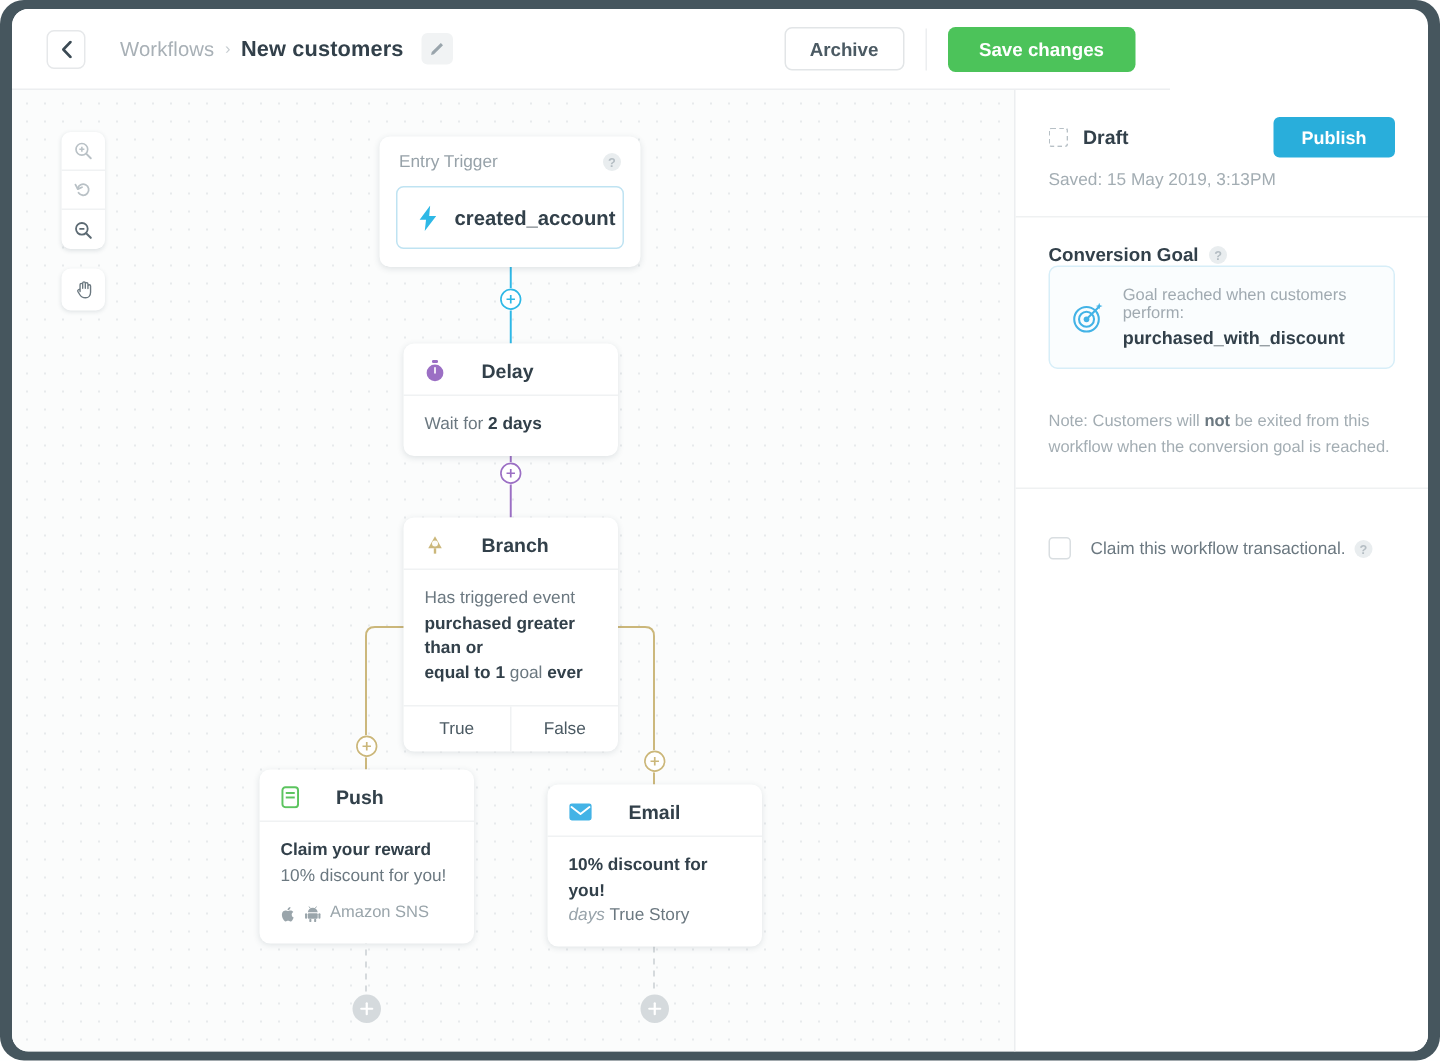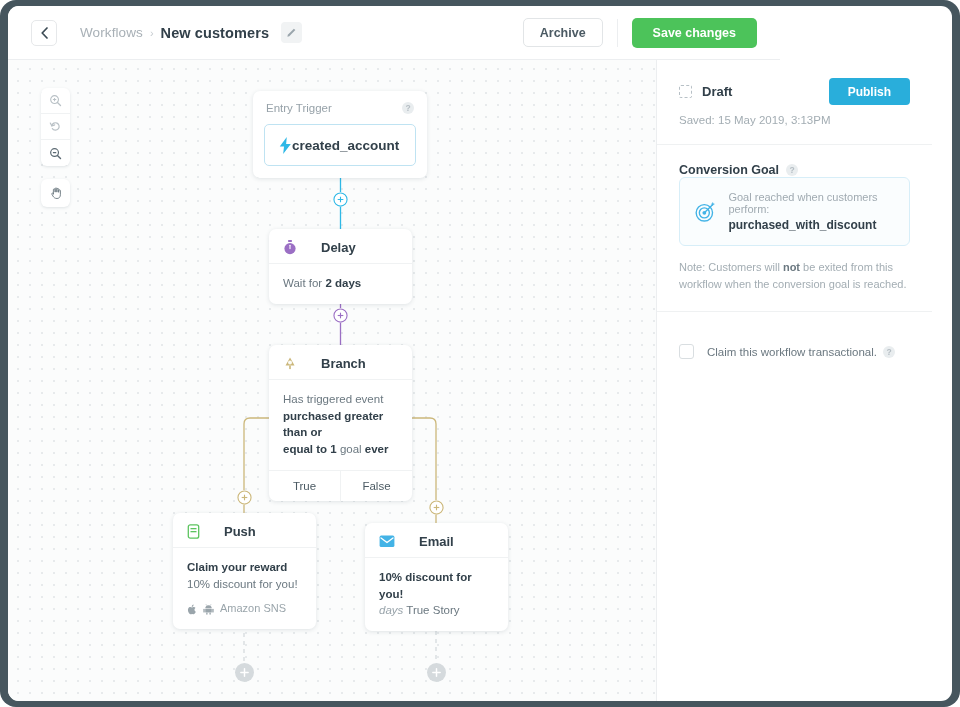--- a/index.html
+++ b/index.html
@@ -120,21 +120,21 @@
   .et-label { font-size: 11.5px; color: #97a2a9; }
   .help-dot {
     width: 12px; height: 12px; border-radius: 50%;
     background: #e9edef; color: #b4bdc3;
     font-size: 8.5px; line-height: 12px; text-align: center; cursor: pointer;
     font-weight: bold;
   }
   .trigger-box {
     margin: 6px 11px 12px 11px;
     height: 42px; border: 1px solid #bfe3f2; border-radius: 5px;
-    display: flex; align-items: center; padding-left: 14px;
+    display: flex; align-items: center; gap: 11px; padding-left: 14px;
     background: #fff; cursor: pointer;
   }
   .trigger-name { font-size: 13.5px; color: #32404a; font-weight: bold; }
 
   #delay-node { left: 261px; top: 169px; width: 143px; }
   #branch-node { left: 261px; top: 285px; width: 143px; }
   .branch-foot { display: flex; border-top: 1px solid #f0f2f3; }
   .branch-foot > div {
     flex: 1; text-align: center; padding: 9px 0;
     font-size: 11.5px; color: #4b5a63; cursor: pointer;
@@ -160,21 +160,21 @@
     cursor: pointer;
   }
   .plus-gray {
     position: absolute; width: 19px; height: 19px; border-radius: 50%;
     background: #d5dadd; display: flex; align-items: center; justify-content: center;
     cursor: pointer;
   }
 
   
   #panel {
-    position: absolute; left: 648px; top: 54px; width: 276px; height: 641px;
+    position: absolute; left: 668px; top: 54px; width: 276px; height: 641px;
     background: #fff; border-left: 1px solid #eceef0;
   }
   .panel-sec { padding: 18px 22px; border-bottom: 1px solid #eff1f2; }
   .draft-row { display: flex; align-items: center; }
   .draft-check {
     width: 13px; height: 13px; border: 1.5px dashed #b7c0c6; border-radius: 2px;
     margin-right: 10px; cursor: pointer;
   }
   .draft-label { font-size: 13px; font-weight: bold; color: #32404a; }
   .publish-btn {
@@ -187,21 +187,21 @@
     font-size: 12.5px; font-weight: bold; color: #32404a;
     display: flex; align-items: center; gap: 7px;
   }
   .goal-box {
     border: 1px solid #d7eef8; border-radius: 6px;
     background: #fafdfe; padding: 13px 14px;
     display: flex; align-items: center; gap: 12px;
   }
   .goal-sub { font-size: 11px; color: #a0aab1; }
   .goal-val { font-size: 12px; color: #32404a; font-weight: bold; margin-top: 3px; }
-  .note-text { margin-top: 13px; font-size: 11px; color: #a3adb3; line-height: 1.55; }
+  .note-text { margin-top: 27px; font-size: 11px; color: #a3adb3; line-height: 1.55; }
   .note-text b { color: #6b7880; }
   .opt-row { display: flex; align-items: center; margin-top: 14px; }
   .opt-check {
     width: 15px; height: 15px; border: 1px solid #d9dee1; border-radius: 3px;
     background: #fff; margin-right: 13px; cursor: pointer;
   }
   .opt-label { font-size: 11.5px; color: #6b7880; display: flex; align-items: center; gap: 6px; }
 </style>
 </head>
 <body>

